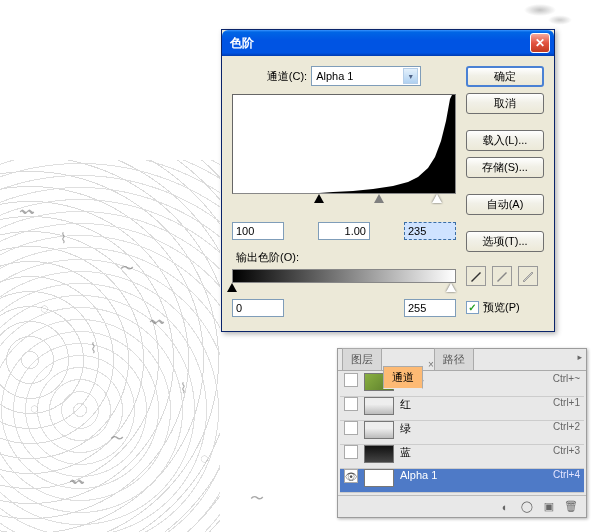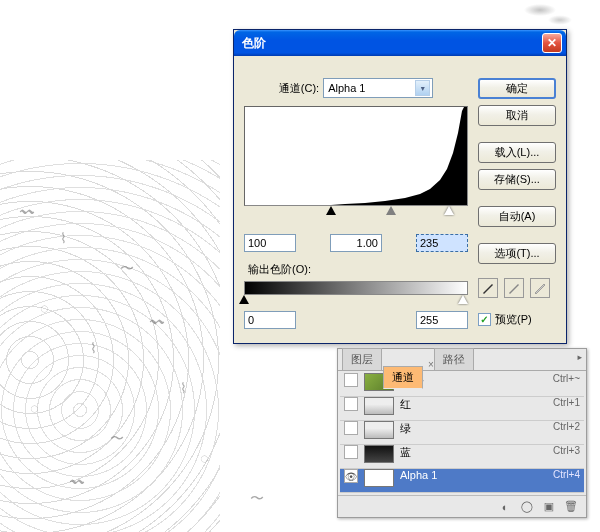--- a/index.html
+++ b/index.html
@@ -1,26 +1,26 @@
 <!DOCTYPE html>
 <html><head>
 <meta charset="utf-8">
 <style>
 *{box-sizing:border-box;margin:0;padding:0;font-family:"Microsoft YaHei",SimSun,Tahoma,sans-serif;font-size:11px}
 body{width:600px;height:532px;background:#fff;position:relative;overflow:hidden}
 .bg-texture{position:absolute;inset:0;background:#fff}
 .bg-texture::before{content:"";position:absolute;top:0;left:0;right:0;height:30px;background:radial-gradient(ellipse 40px 15px at 540px 10px,#999 0%,transparent 40%),radial-gradient(ellipse 30px 12px at 560px 20px,#aaa 0%,transparent 40%);opacity:.6}
 .bg-texture::after{content:"";position:absolute;top:160px;left:0;right:380px;bottom:0;background:repeating-radial-gradient(circle at 30px 200px,transparent 0,transparent 8px,#888 8px,#888 9px,transparent 9px,transparent 15px),repeating-radial-gradient(circle at 80px 250px,transparent 0,transparent 6px,#999 6px,#999 7px,transparent 7px,transparent 12px);opacity:.3}
 .scatter{position:absolute;color:#555;font-size:14px;opacity:.5}
-.dlg{position:absolute;left:233px;top:29px;width:334px;background:#ece9d8;border:1px solid #0a246a;box-shadow:2px 2px 5px rgba(0,0,0,.3)}
+.dlg{position:absolute;left:221px;top:29px;width:334px;background:#ece9d8;border:1px solid #0a246a;box-shadow:2px 2px 5px rgba(0,0,0,.3)}
 .titlebar{height:26px;background:linear-gradient(to bottom,#3a95ff 0%,#0066e5 8%,#0054e3 40%,#0054e3 88%,#003bb0 100%);display:flex;align-items:center;padding:0 4px;border-radius:6px 6px 0 0}
 .title-tx{color:#fff;font-weight:bold;padding-left:4px;font-size:12px}
 .spacer{flex:1}
 .close{width:20px;height:20px;background:linear-gradient(to bottom,#f5a99d,#e35440 50%,#c23a20);border:1px solid #fff;border-radius:3px;display:flex;align-items:center;justify-content:center;color:#fff;font-weight:bold;font-size:12px}
-.content{padding:22px 10px 14px 10px;display:flex;gap:10px}
+.content{padding:10px 10px 14px 10px;display:flex;gap:10px}
 .left{flex:1}
 .right{width:78px;display:flex;flex-direction:column;gap:6px}
 .row-lbl{margin:2px 0 4px 4px}
 .channel-row{display:flex;align-items:center;gap:4px;margin-bottom:8px;justify-content:center}
 .combo{width:110px;height:20px;background:#fff;border:1px solid #7f9db9;display:flex;align-items:center;padding:0 2px 0 4px}
 .combo .arrow{margin-left:auto;width:15px;height:16px;background:linear-gradient(#e3f0fb,#b0d1f1);border:1px solid #b5cee8;display:flex;align-items:center;justify-content:center;font-size:8px;color:#4d6185}
 .histogram{width:224px;height:100px;background:#fff;border:1px solid #888;border-top-color:#666;border-left-color:#666;margin:2px auto 0;position:relative}
 .histogram svg{position:absolute;inset:0}
 .slider-track{width:224px;height:12px;margin:0 auto;position:relative}
 .tri{position:absolute;top:0;width:0;height:0;border-left:5px solid transparent;border-right:5px solid transparent}

